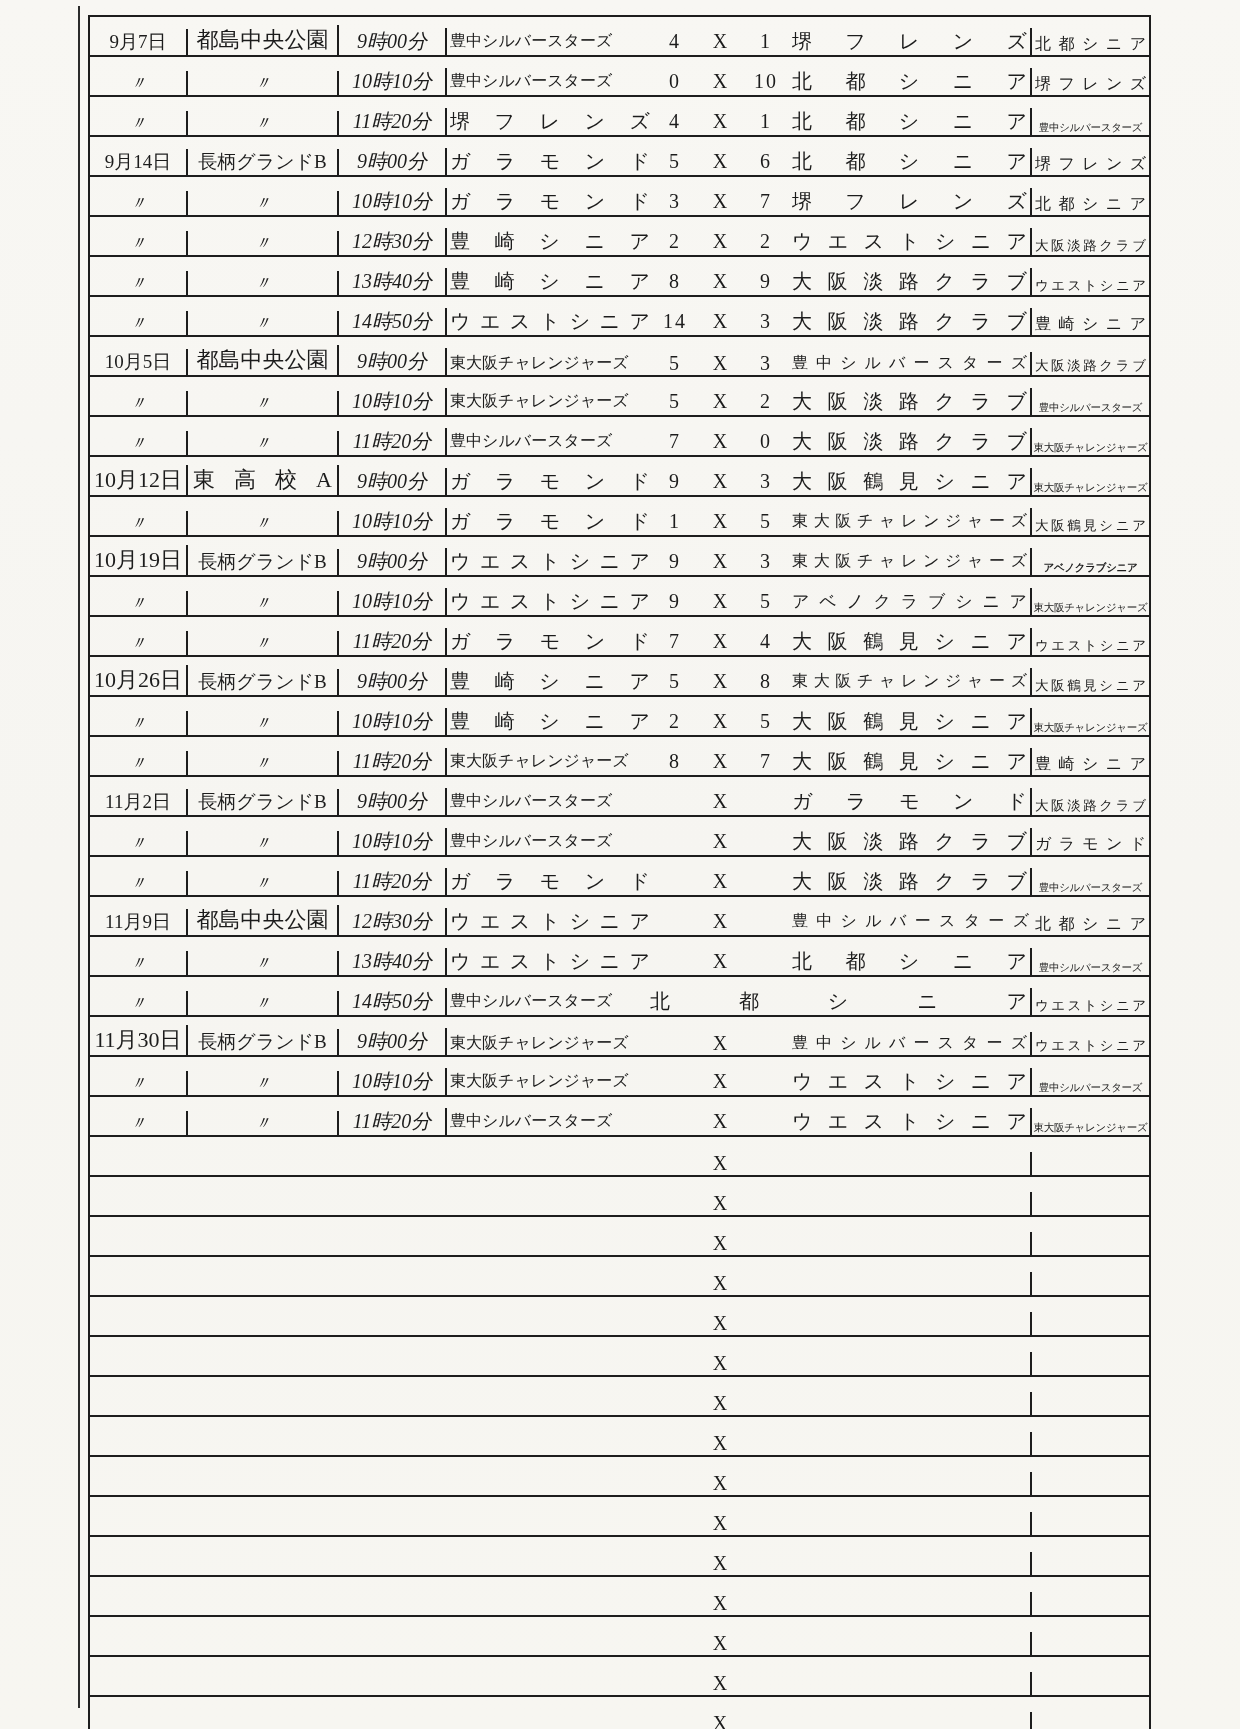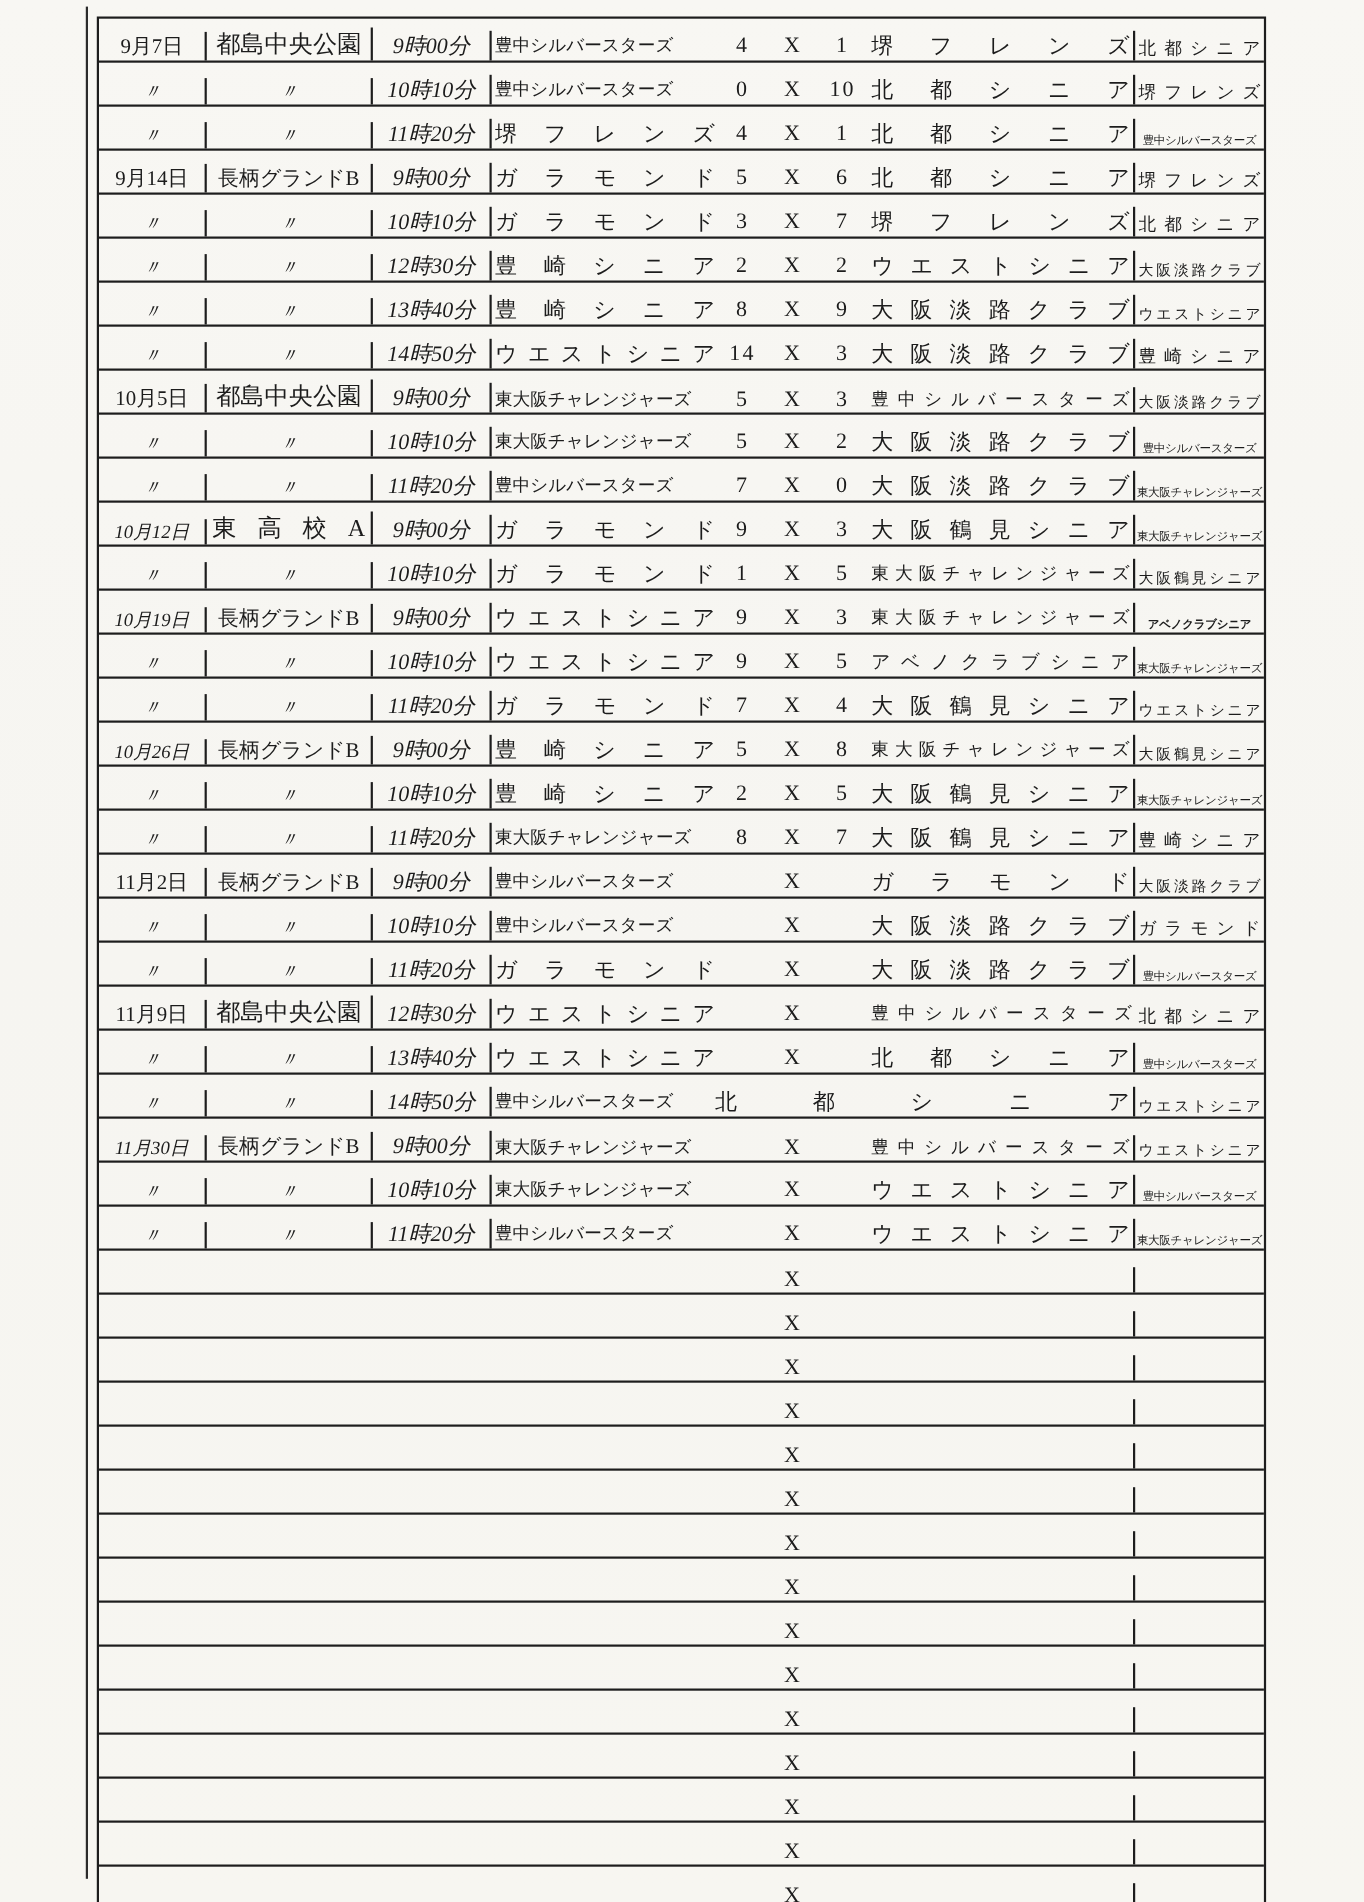--- a/index.html
+++ b/index.html
@@ -38,21 +38,21 @@
   .sz22{font-size:22px;}
   .sz20{font-size:20px;}
   .sz19{font-size:19px;}
   .sz17{font-size:17px;}
   .sz16{font-size:16px;}
   .sz13{font-size:13.5px;}
   .sz10{font-size:10.5px;letter-spacing:-0.3px;}
   .bold{font-weight:bold;}
   .ditto{font-style:italic;font-size:18px;font-family:"DejaVu Sans",sans-serif;color:#222;}
   .datestr{font-size:19px;white-space:nowrap;}
-  .datestr.long{font-size:17px;font-style:italic;}
+  .datestr.long{font-size:22px;}
   .timestr{font-size:20px;white-space:nowrap;font-style:italic;}
 </style>
 </head>
 <body>
 
 <div class="paper">
   <div class="edge-line"></div>
   <div id="schedule-table">
       <div class="row">
         <div class="c date">

